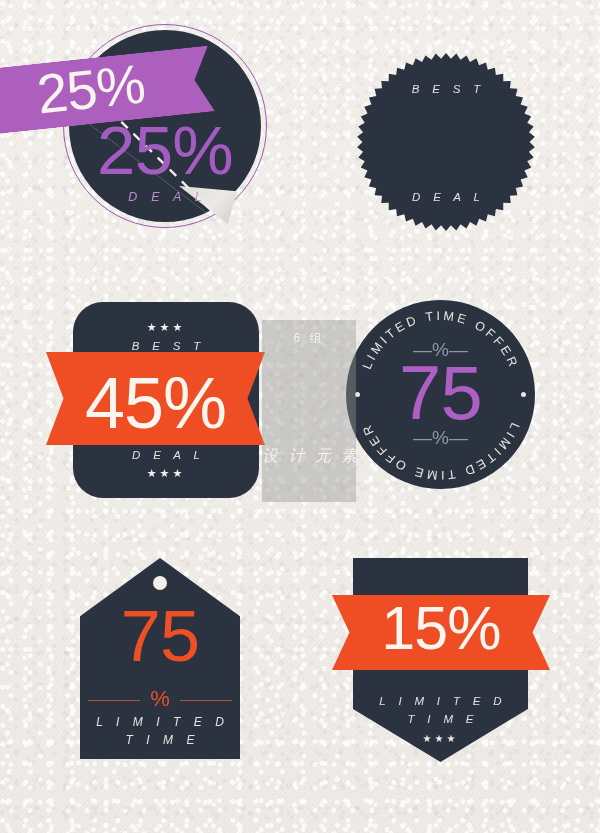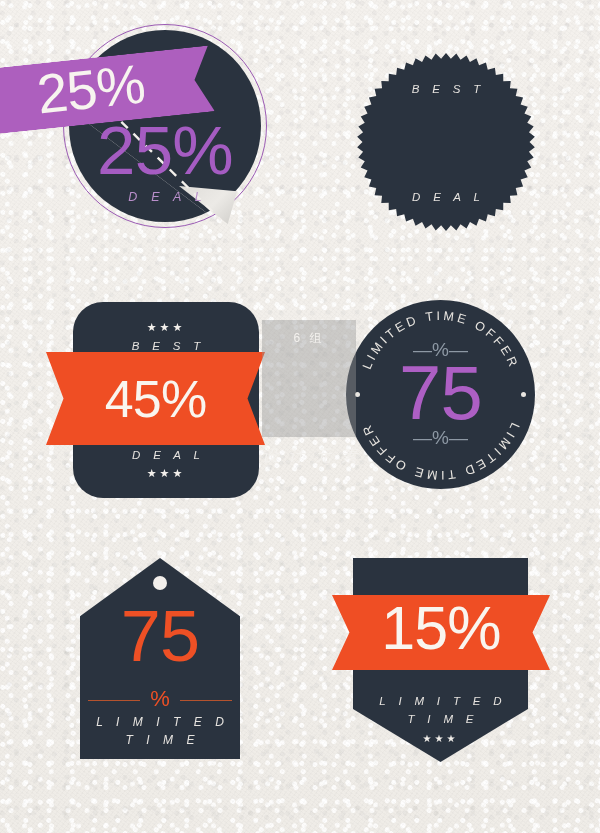--- a/index.html
+++ b/index.html
@@ -94,21 +94,21 @@
   #badge-best-45 .stars-top{top:20px;font-size:11px;color:#f2efeb;letter-spacing:3px;}
   #badge-best-45 .lbl-top{top:39px;font-size:11.5px;color:#e6e3df;}
   #badge-best-45 .lbl-bot{top:148px;font-size:11.5px;color:#e6e3df;}
   #badge-best-45 .stars-bot{top:166px;font-size:11px;color:#f2efeb;letter-spacing:3px;}
   #ribbon-best45{
     position:absolute;left:46px;top:352px;width:219px;height:93px;
     background:#ef4e24;
     clip-path:polygon(0 0,100% 0,92% 50%,100% 100%,0 100%,8% 50%);
   }
   #ribbon-best45 .num{
-    top:21px;font-size:52px;color:#f9f5ef;letter-spacing:-.015em;
+    top:15px;font-size:72px;color:#f9f5ef;letter-spacing:-.015em;
   }
 
   
   #badge-lto-75{left:346px;top:300px;width:189px;height:189px;}
   #badge-lto-75 .disc{
     position:absolute;inset:0;border-radius:50%;background:#2a333f;
   }
   #badge-lto-75 .dot{
     position:absolute;width:5px;height:5px;border-radius:50%;background:#e9e6e1;
   }
@@ -150,21 +150,21 @@
   #badge-sale-15 .stars{top:176px;font-size:10px;color:#f2efeb;letter-spacing:3px;}
   #ribbon-sale15{
     position:absolute;left:332px;top:595px;width:218px;height:75px;
     background:#ef4e24;
     clip-path:polygon(0 0,100% 0,92% 50%,100% 100%,0 100%,8% 50%);
   }
   #ribbon-sale15 .num{top:3px;font-size:61px;color:#f9f5ef;letter-spacing:-.015em;}
 
   
   #watermark{
-    position:absolute;left:262px;top:320px;width:94px;height:117px;
+    position:absolute;left:262px;top:320px;width:94px;height:182px;
     background:rgba(150,150,150,.42);
   }
   #watermark .wm{
     position:absolute;left:0;width:100%;text-align:center;color:#f4f2ef;
     white-space:nowrap;line-height:1;
   }
   #watermark .wm-count{top:12px;font-size:12px;letter-spacing:3px;}
   #watermark .wm-l1{top:36px;font-size:30px;letter-spacing:2px;}
   #watermark .wm-l2{top:76px;font-size:30px;letter-spacing:2px;}
   #watermark .wm-l3{top:128px;font-size:16px;letter-spacing:3px;font-style:italic;}

